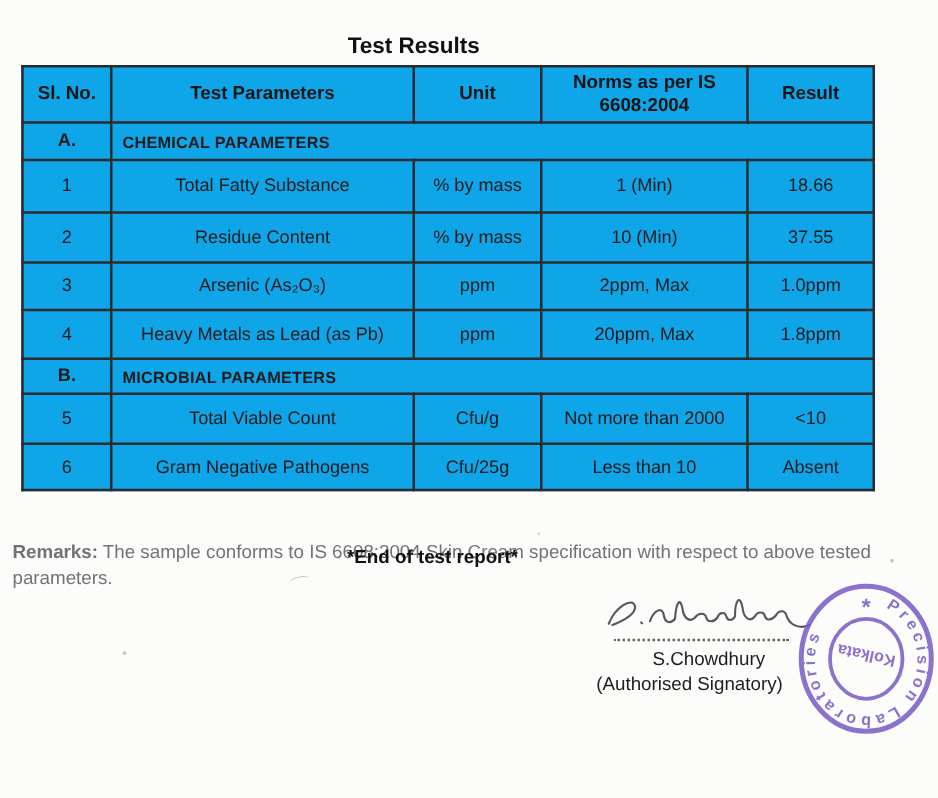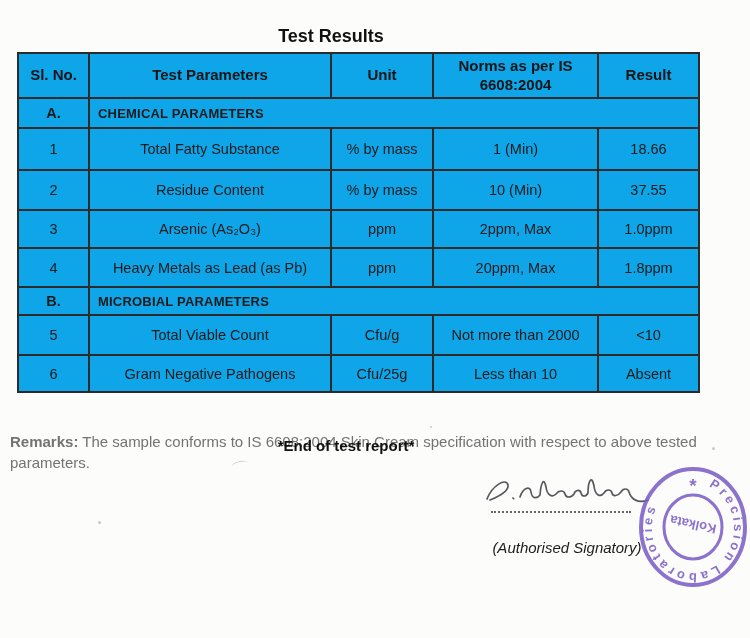--- a/index.html
+++ b/index.html
@@ -44,21 +44,21 @@
   .sig-line {
     position:absolute; top:511px; left:491px; width:140px; height:0;
     border-top:2px dotted #4d4d4d; opacity:0.85;
   }
   .sig-name {
     position:absolute; top:519px; left:492px; width:150px;
     text-align:center; font-size:15px; color:#1d1d1d;
   }
   .sig-role {
     position:absolute; top:539px; left:477px; width:180px;
-    text-align:center; font-size:15px; color:#1d1d1d;font-style:italic;
+    text-align:left; font-size:15px; color:#1d1d1d;
   }
   .stamp-svg {
     position:absolute; top:464px; left:636px; width:114px; height:126px;
     opacity:0.88;
   }
   .stamp-svg text { font-family:"Liberation Sans","DejaVu Sans",sans-serif; }
   .speck { position:absolute; background:#8a8a8a; border-radius:50%; opacity:0.45; }
   .mark-arc {
     position:absolute; top:461px; left:232px; width:16px; height:7px;
     border-top:1.5px solid #9a9a9a; border-radius:50%; opacity:0.5;
@@ -154,20 +154,21 @@
            M40,29 C43,20 50,17 51,24 C52,31 57,31 60,27
            C61,14 64,9 66,19 C67,27 72,30 76,26
            C79,22 84,22 85,26 C86,30 91,30 94,26
            C95,22 100,21 101,25 C102,29 106,29 108,25
            C108,12 112,7 114,18 C115,27 120,30 124,25
            C126,21 131,21 132,25 C133,29 138,28 141,24
            C143,20 148,20 149,24 C151,31 158,36 168,32" stroke="#46454d"></path>
     </g>
   </svg>
   <div class="sig-line"></div>
+  <div class="sig-name">S.Chowdhury</div>
   <div class="sig-role">(Authorised Signatory)</div>
 
   <svg class="stamp-svg" viewBox="0 0 114 126">
     <defs>
       <path id="ringPath" d="M57,19 A41,45 0 1 1 56.9,19" fill="none"></path>
     </defs>
     <ellipse cx="57" cy="63" rx="52" ry="58" fill="none" stroke-width="4" stroke="#7d5fc7"></ellipse>
     <ellipse cx="57" cy="63" rx="29" ry="32" fill="none" stroke-width="3" stroke="#7d5fc7"></ellipse>
     <text font-size="13" font-weight="bold" letter-spacing="3.1" fill="#7d5fc7">
       <textPath href="#ringPath" startOffset="16">Precision Laboratories</textPath>

